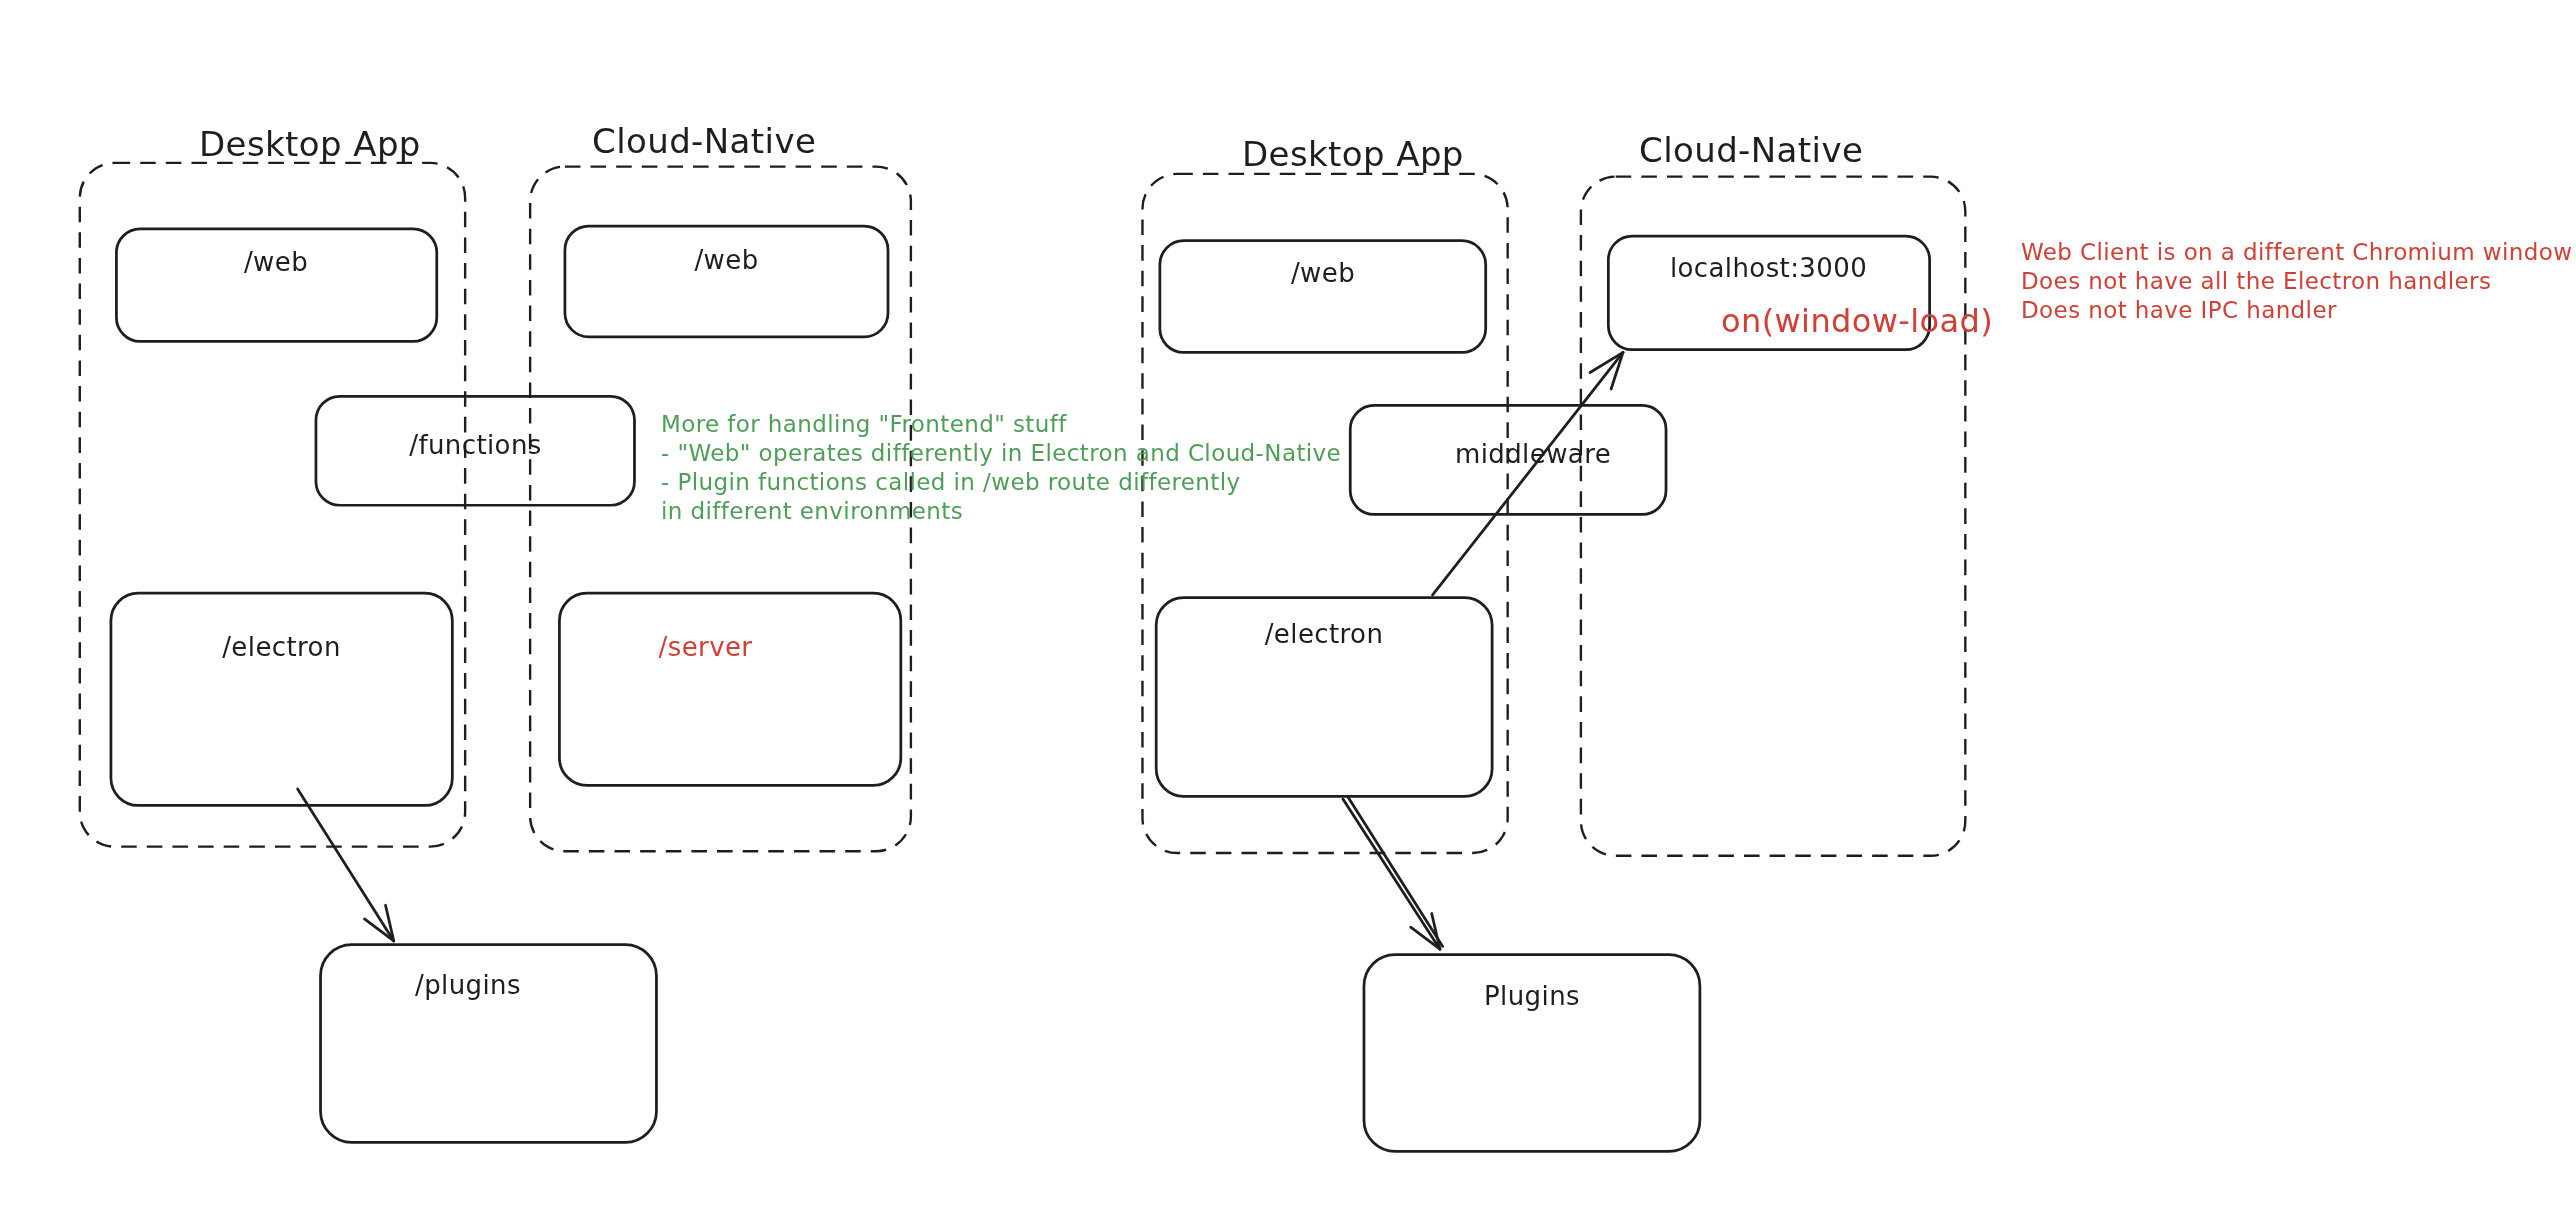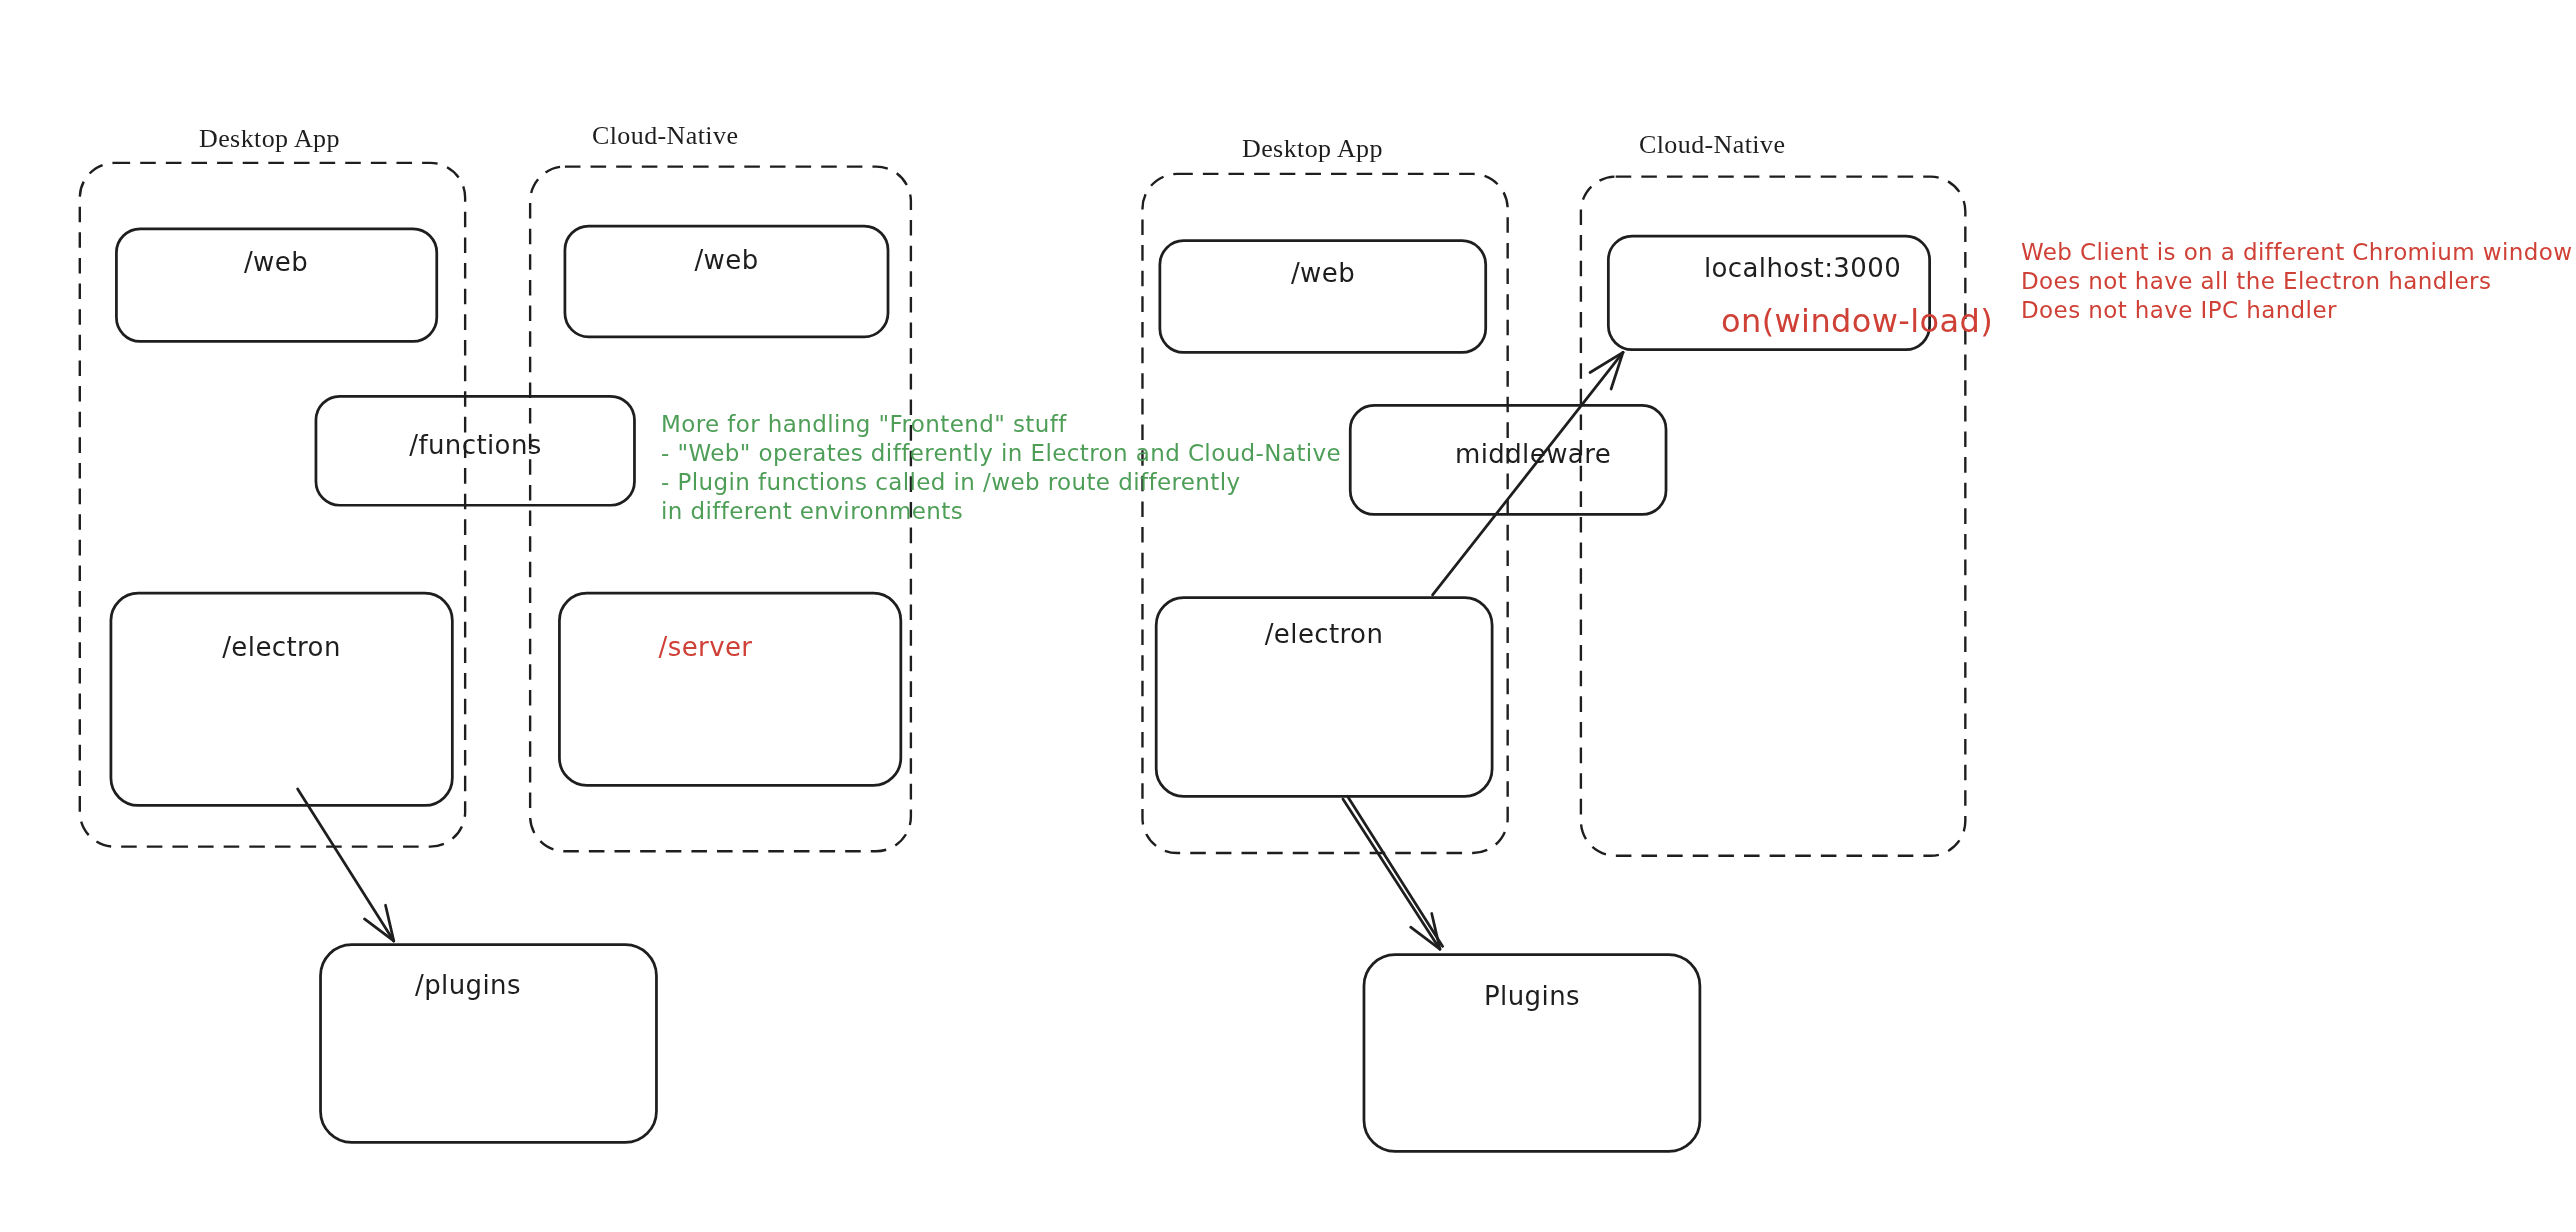--- a/index.html
+++ b/index.html
@@ -15,21 +15,21 @@
     background:var(--c-background);
     font-family:"DejaVu Sans", sans-serif;
     color:var(--c-stroke);
     overflow:hidden;
   }
   svg.shapes{position:absolute;left:0;top:0;z-index:1;}
   svg.shapes rect{fill:none;stroke:var(--c-stroke);stroke-width:3;}
   svg.shapes rect.dashed{stroke-dasharray:17 11;stroke-width:2.6;}
   svg.shapes line{stroke:var(--c-stroke);stroke-width:3;stroke-linecap:round;fill:none;}
   .txt{position:absolute;z-index:2;white-space:nowrap;letter-spacing:0.4px;}
-  .group-title{font-size:26px;font-family:Liberation Serif, serif;}
+  .group-title{font-size:34px;}
   .node-label{font-size:26px;text-align:center;}
   .node-label.red{color:var(--c-red);}
   .note{font-size:23px;line-height:29px;}
   .note.green{color:var(--c-green);}
   .note.red{color:var(--c-red);}
   .note div{white-space:nowrap;}
   .sublabel{font-size:32px;color:var(--c-red);}
 </style>
 </head>
 <body>
@@ -80,21 +80,21 @@
   <div class="txt group-title" style="left:1242px;top:134px;">Desktop App</div>
   <div class="txt group-title" style="left:1639px;top:130px;">Cloud-Native</div>
 
   <div class="txt node-label" style="left:116px;top:247px;width:320px;">/web</div>
   <div class="txt node-label" style="left:565px;top:245px;width:323px;">/web</div>
   <div class="txt node-label" style="left:316px;top:430px;width:319px;">/functions</div>
   <div class="txt node-label" style="left:111px;top:632px;width:341px;">/electron</div>
   <div class="txt node-label red" style="left:559px;top:632px;width:293px;">/server</div>
   <div class="txt node-label" style="left:320px;top:970px;width:296px;">/plugins</div>
   <div class="txt node-label" style="left:1160px;top:258px;width:326px;">/web</div>
-  <div class="txt node-label" style="left:1608px;top:253px;width:321px;padding-left:34px;">localhost:3000</div>
+  <div class="txt node-label" style="left:1608px;top:253px;width:321px;">localhost:3000</div>
   <div class="txt sublabel" style="left:1721px;top:302px;">on(window-load)</div>
   <div class="txt node-label" style="left:1350px;top:439px;width:316px;margin-left:25px;">middleware</div>
   <div class="txt node-label" style="left:1156px;top:619px;width:336px;">/electron</div>
   <div class="txt node-label" style="left:1364px;top:981px;width:336px;">Plugins</div>
 
   <div class="txt note green" style="left:661px;top:410px;">
     <div>More for handling "Frontend" stuff</div>
     <div>- "Web" operates differently in Electron and Cloud-Native</div>
     <div>- Plugin functions called in /web route differently</div>
     <div>in different environments</div>

